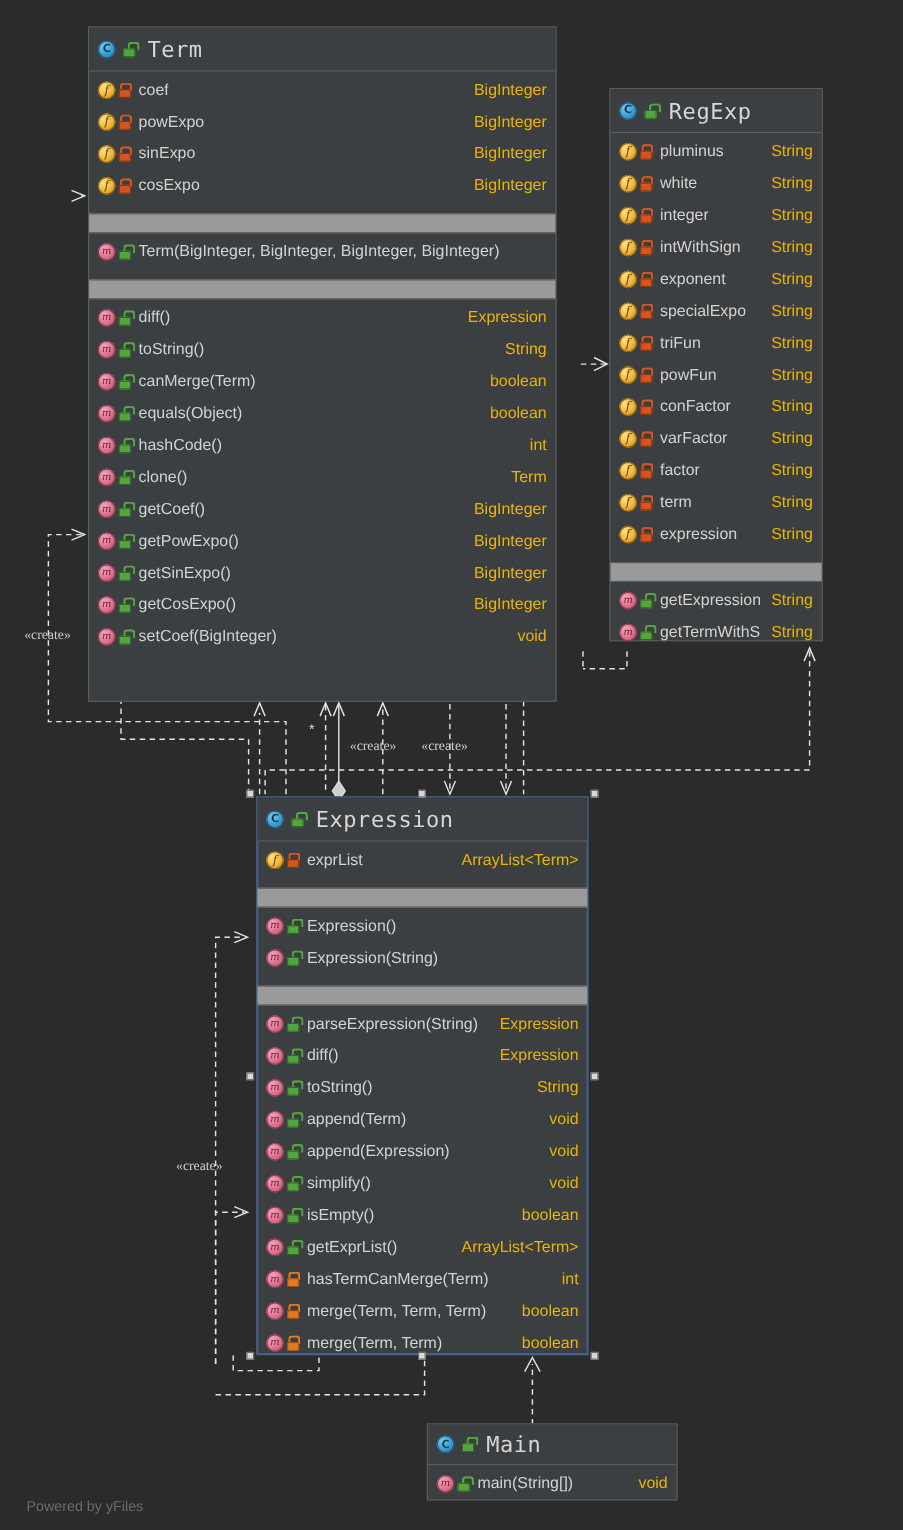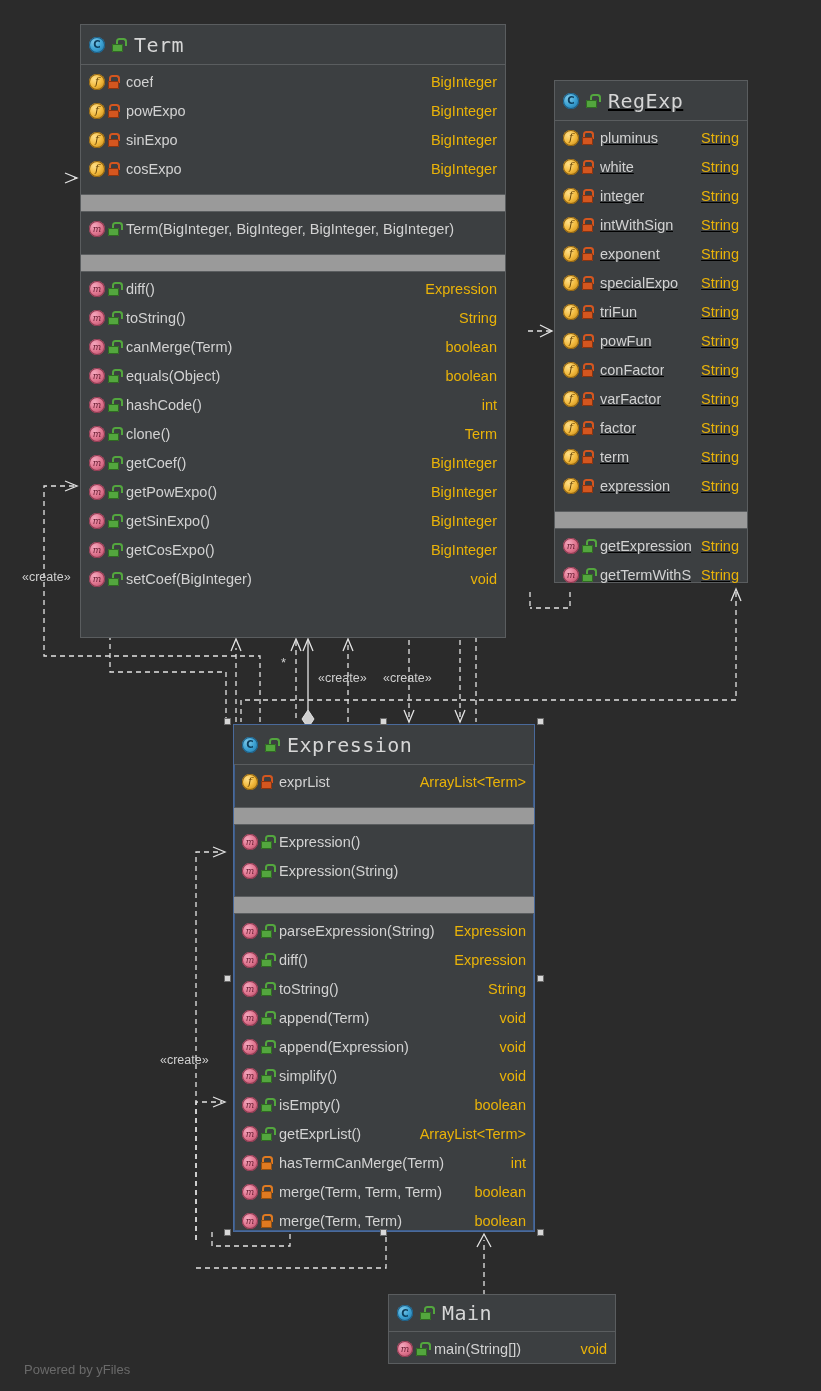--- a/index.html
+++ b/index.html
@@ -73,21 +73,21 @@
   .lock.prv .body{background:#d4561f;box-shadow:inset 0 0 0 1px #8a3410;}
   .lock.prv .shk{left:2px;top:1px;border-color:#d4561f;}
   .lock.prvo .body{background:#e07a20;box-shadow:inset 0 0 0 1px #96500f;}
   .lock.prvo .shk{left:2px;top:1px;border-color:#e07a20;}
 
   
   .handle{position:absolute;width:7px;height:7px;background:#d8d8d8;border:1px solid #6a6a6a;box-sizing:border-box;}
 
   .edgelabel{
     position:absolute;font-size:12.5px;color:#cfcfcf;white-space:nowrap;
-    font-family:Liberation Sans, sans-serif;
+    font-family:Liberation Serif, serif;
   }
   .mult{position:absolute;font-size:13px;color:#cfcfcf;}
   .watermark{
     position:absolute;left:24px;top:1362px;font-size:13px;color:#6a6a6a;
     font-family:"Liberation Sans",sans-serif;
   }
 </style>
 </head>
 <body>
 
@@ -329,21 +329,21 @@
         <span class="lock pub">
             <i class="shk"></i>
             <i class="body"></i>
           </span>
         <span class="nm">setCoef(BigInteger)</span>
         <span class="ty">void</span>
       </div>
     </div>
   </div>
 
-  <div class="uml" style="left:554px;top:80px;width:194px;height:503px;text-decoration:underline;">
+  <div class="uml" style="left:554px;top:80px;width:194px;height:503px;">
     <div class="title">
       <span class="ico cls"></span>
       <span class="lock pub">
           <i class="shk"></i>
           <i class="body"></i>
         </span>
       <span class="tname">RegExp</span>
     </div>
     <div class="rows">
       <div class="row">

